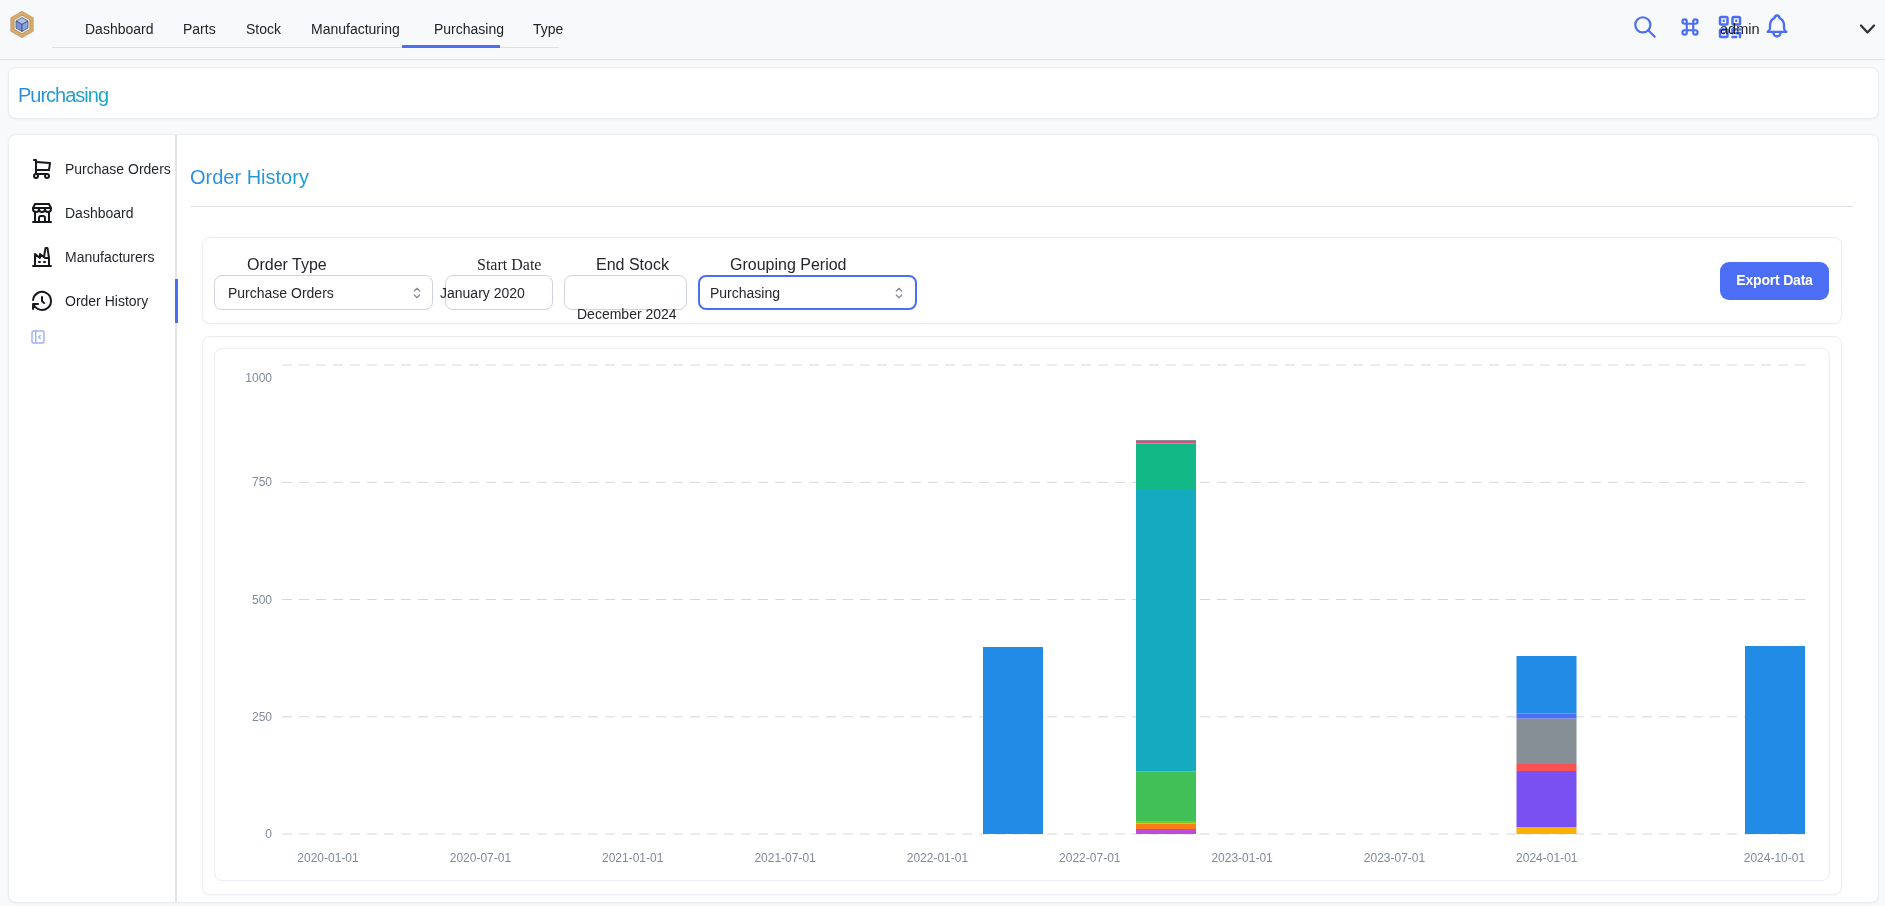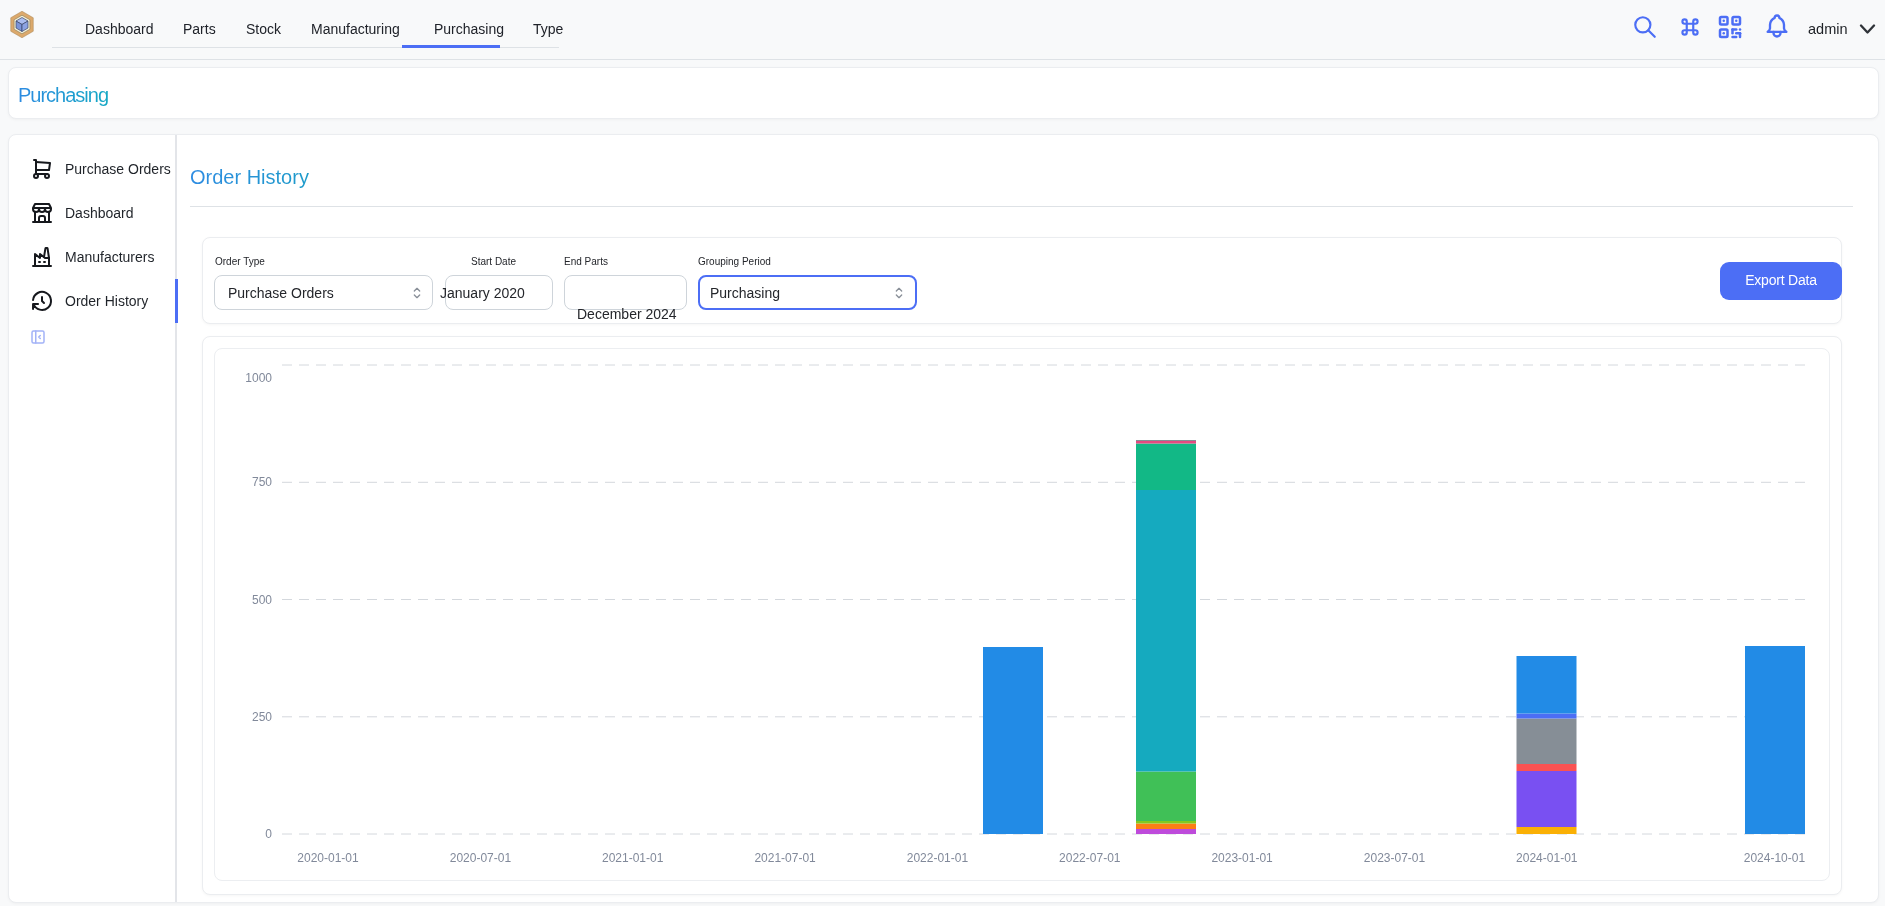--- a/index.html
+++ b/index.html
@@ -5,21 +5,21 @@
   * { margin:0; padding:0; box-sizing:border-box; }
   html,body { width:1885px; height:906px; overflow:hidden; }
   body { font-family:"Liberation Sans", sans-serif; background:#f8f9fa; }
   #app { position:relative; width:1885px; height:906px; }
   .abs { position:absolute; }
   .panel { position:absolute; background:#fff; border:1px solid #ebedf0; border-radius:8px; box-shadow:0 1px 3px rgba(0,0,0,.04); }
   .grad { background-image:linear-gradient(90deg,#2d8be2,#14a8c4); -webkit-background-clip:text; background-clip:text; color:transparent; }
   .tab { position:absolute; top:21px; font-size:14px; color:#20232a; white-space:nowrap;margin-left:16px; }
   .navicon { position:absolute; color:#4c6ef5; }
   .mitem { position:absolute; font-size:14px; color:#1f2329; white-space:nowrap; }
-  .flabel { position:absolute; font-size:10px; color:#24262b; white-space:nowrap; }
+  .flabel { position:absolute; font-size:16px; color:#24262b; white-space:nowrap;margin-left:32px; }
   .finput { position:absolute; top:275px; height:35px; background:#fff; border:1px solid #ced4da; border-radius:8px; }
   .ftext { position:absolute; top:285px; font-size:14px; color:#24262b; white-space:nowrap; }
 </style>
 </head>
 <body>
 <div id="app">
 
   <div class="abs" style="left:0;top:0;width:1885px;height:60px;background:#f8f9fa;border-bottom:1px solid #dee2e6;"></div>
 
   <svg class="abs" style="left:10px;top:10.5px;" width="24" height="27" viewBox="0 0 96 108">
@@ -57,21 +57,21 @@
       <path d="M20 14l0 .01"></path>
       <path d="M14 14l0 3"></path>
       <path d="M14 20l3 0"></path>
       <path d="M17 17l3 0"></path>
       <path d="M20 17l0 3"></path>
   </svg>
   <svg class="navicon" style="left:1763.3px;top:12.4px;" width="28" height="28" viewBox="0 0 24 24" fill="none" stroke="currentColor" stroke-width="2" stroke-linecap="round" stroke-linejoin="round">
     <path d="M10 5a2 2 0 1 1 4 0a7 7 0 0 1 4 6v3a4 4 0 0 0 2 3h-16a4 4 0 0 0 2 -3v-3a7 7 0 0 1 4 -6"></path>
     <path d="M9 17v1a3 3 0 0 0 6 0v-1"></path>
   </svg>
-  <span class="abs" style="left:1808px;top:21px;font-size:14.5px;color:#1d2025;">admin</span>
+  <span class="abs" style="left:1720px;top:21px;font-size:14.5px;color:#1d2025;">admin</span>
   <svg class="abs" style="left:1858.5px;top:24px;color:#2f3338;" width="17" height="10" viewBox="0 0 17 10" fill="none" stroke="currentColor" stroke-width="2.3" stroke-linecap="round" stroke-linejoin="round">
     <path d="M2 1.5l6.5 7l6.5 -7"></path>
   </svg>
 
   <div class="panel" style="left:8px;top:67px;width:1871px;height:52px;"></div>
   <span class="abs grad" style="left:18px;top:83.5px;font-size:20px;letter-spacing:-1px;">Purchasing</span>
 
   <div class="panel" style="left:8px;top:134px;width:1871px;height:769px;border-radius:8px;"></div>
 
   <div class="abs" style="left:175px;top:135px;width:2px;height:767px;background:#e3e5e9;"></div>
@@ -113,22 +113,22 @@
     <path d="M4 4m0 2a2 2 0 0 1 2 -2h12a2 2 0 0 1 2 2v12a2 2 0 0 1 -2 2h-12a2 2 0 0 1 -2 -2z"></path>
     <path d="M9 4v16"></path>
       <path d="M15 10l-2 2l2 2"></path>
   </svg>
 
   <span class="abs" style="left:190px;top:166px;font-size:20px;background-image:linear-gradient(90deg,#2e8ce2,#1d9bca);-webkit-background-clip:text;background-clip:text;color:transparent;">Order History</span>
   <div class="abs" style="left:190px;top:206px;width:1663px;height:1px;background:#dee2e6;"></div>
 
   <div class="panel" style="left:202px;top:237px;width:1640px;height:87px;"></div>
   <span class="flabel" style="left:215px;top:256px;">Order Type</span>
-  <span class="flabel" style="left:471px;top:256px;">Start Date</span>
-  <span class="flabel" style="left:564px;top:256px;">End Parts</span>
+  <span class="flabel" style="left:445px;top:256px;font-family:Liberation Serif, serif;">Start Date</span>
+  <span class="flabel" style="left:564px;top:256px;">End Stock</span>
   <span class="flabel" style="left:698px;top:256px;">Grouping Period</span>
 
   <div class="finput" style="left:214px;width:219px;"></div>
   <span class="ftext" style="left:228px;">Purchase Orders</span>
   <svg class="abs" style="left:409px;top:285px;color:#898f98;" width="16" height="16" viewBox="0 0 24 24" fill="none" stroke="currentColor" stroke-width="2" stroke-linecap="round" stroke-linejoin="round">
     <path d="M8 9l4 -4l4 4"></path>
       <path d="M16 15l-4 4l-4 -4"></path>
   </svg>
 
   <div class="finput" style="left:445px;width:108px;"></div>
@@ -137,21 +137,21 @@
   <div class="finput" style="left:564px;width:123px;"></div>
   <span class="ftext" style="left:577px;margin-top:21px;">December 2024</span>
 
   <div class="finput" style="left:698px;width:219px;border:2px solid #4c6ef5;"></div>
   <span class="ftext" style="left:710px;">Purchasing</span>
   <svg class="abs" style="left:891px;top:285px;color:#898f98;" width="16" height="16" viewBox="0 0 24 24" fill="none" stroke="currentColor" stroke-width="2" stroke-linecap="round" stroke-linejoin="round">
     <path d="M8 9l4 -4l4 4"></path>
       <path d="M16 15l-4 4l-4 -4"></path>
   </svg>
 
-  <div class="abs" style="left:1720px;top:262px;width:122px;height:37.5px;background:#4c6ef5;border-radius:9px;color:#fff;font-size:14px;font-weight:normal;letter-spacing:-0.2px;text-align:center;line-height:37.5px;">Export Data</div>
+  <div class="abs" style="left:1720px;top:262px;width:109px;height:37.5px;background:#4c6ef5;border-radius:9px;color:#fff;font-size:14px;font-weight:bold;letter-spacing:-0.2px;text-align:center;line-height:37.5px;">Export Data</div>
 
   <div class="panel" style="left:202px;top:336px;width:1640px;height:559px;"></div>
   <div class="abs" style="left:214px;top:348px;width:1616px;height:533px;border:1px solid #eceef1;border-radius:8px;"></div>
 
   <svg class="abs" style="left:0;top:0;" width="1885" height="906" viewBox="0 0 1885 906" font-family="Liberation Sans, sans-serif">
     <g stroke="#d4d8dd" stroke-width="1" stroke-dasharray="10 7">
       <line x1="282" y1="365" x2="1812" y2="365"></line>
       <line x1="282" y1="482.3" x2="1812" y2="482.3"></line>
       <line x1="282" y1="599.5" x2="1812" y2="599.5"></line>
       <line x1="282" y1="716.8" x2="1812" y2="716.8"></line>

